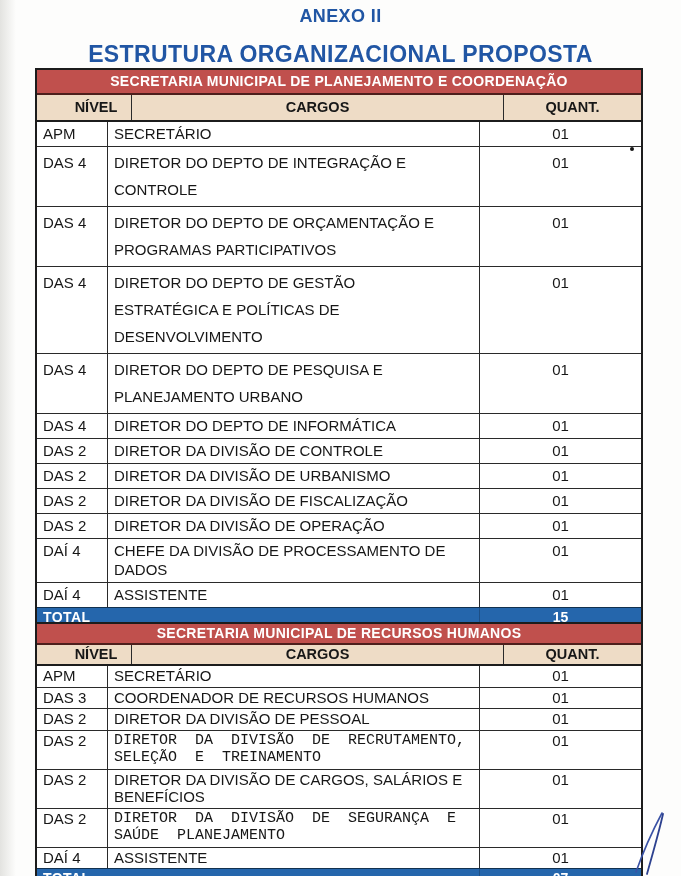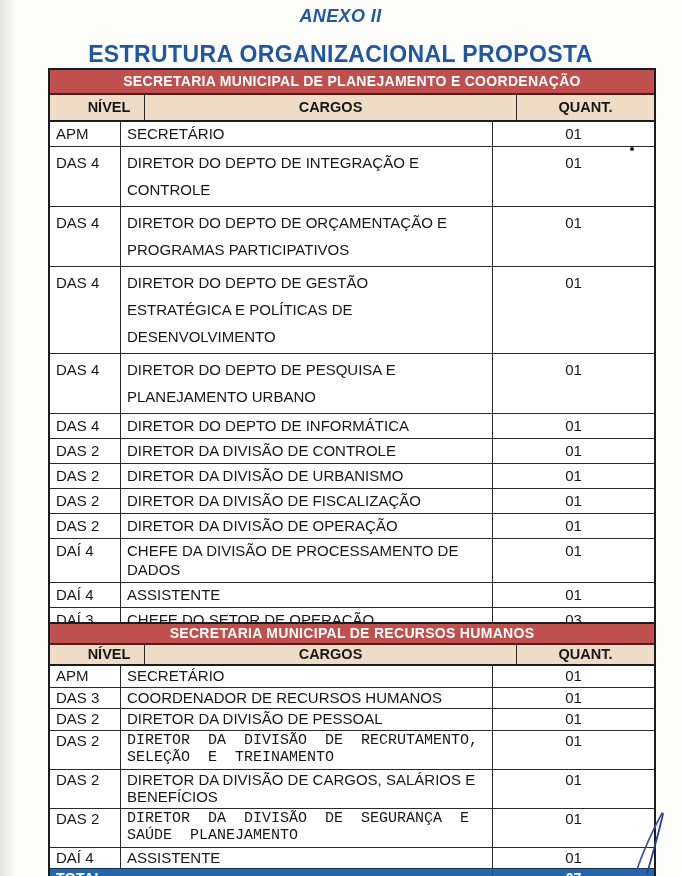--- a/index.html
+++ b/index.html
@@ -15,25 +15,25 @@
   body::before{
     content:"";position:absolute;left:0;top:0;bottom:0;width:16px;
     background:linear-gradient(to right,#e3e3e0,rgba(255,255,255,0));
     pointer-events:none;
   }
 
   .heading{
     text-align:center;font-weight:bold;color:#2156a4;
     letter-spacing:.4px;
   }
-  #title{margin-top:6px;font-size:18px;font-style:italic;}
+  #title{margin-top:6px;font-size:18px;}
   #subtitle{margin-top:14px;font-size:23px;}
 
   .tbl{
-    position:absolute;left:48px;width:604px;
+    position:absolute;left:35px;width:604px;
     border:2px solid #1c1c1c;
     background:#fff;
     font-size:15px;
   }
   #table-0{top:68px;}
   #table-1{top:622px;}
 
   .banner{
     background:#c0504d;color:#fff;
     text-align:center;font-weight:bold;font-size:14px;
@@ -153,25 +153,20 @@
         <div class="c nivel">DAÍ 4</div>
         <div class="c cargos">CHEFE DA DIVISÃO DE PROCESSAMENTO DE
 DADOS</div>
         <div class="c quant">01</div>
       </div>
       <div class="row">
         <div class="c nivel">DAÍ 4</div>
         <div class="c cargos">ASSISTENTE</div>
         <div class="c quant">01</div>
       </div>
-      <div class="row">
-        <div class="c nivel">DAÍ 3</div>
-        <div class="c cargos">CHEFE DO SETOR DE OPERAÇÃO</div>
-        <div class="c quant">03</div>
-      </div>
     </div>
   <div class="trow">
     <div class="tlabel">TOTAL</div>
     <div class="tvalue">15</div>
   </div>
 </section>
 
 <section id="table-1" class="tbl t2">
   <div class="banner">SECRETARIA MUNICIPAL DE RECURSOS HUMANOS</div>
   <div class="hrow">

